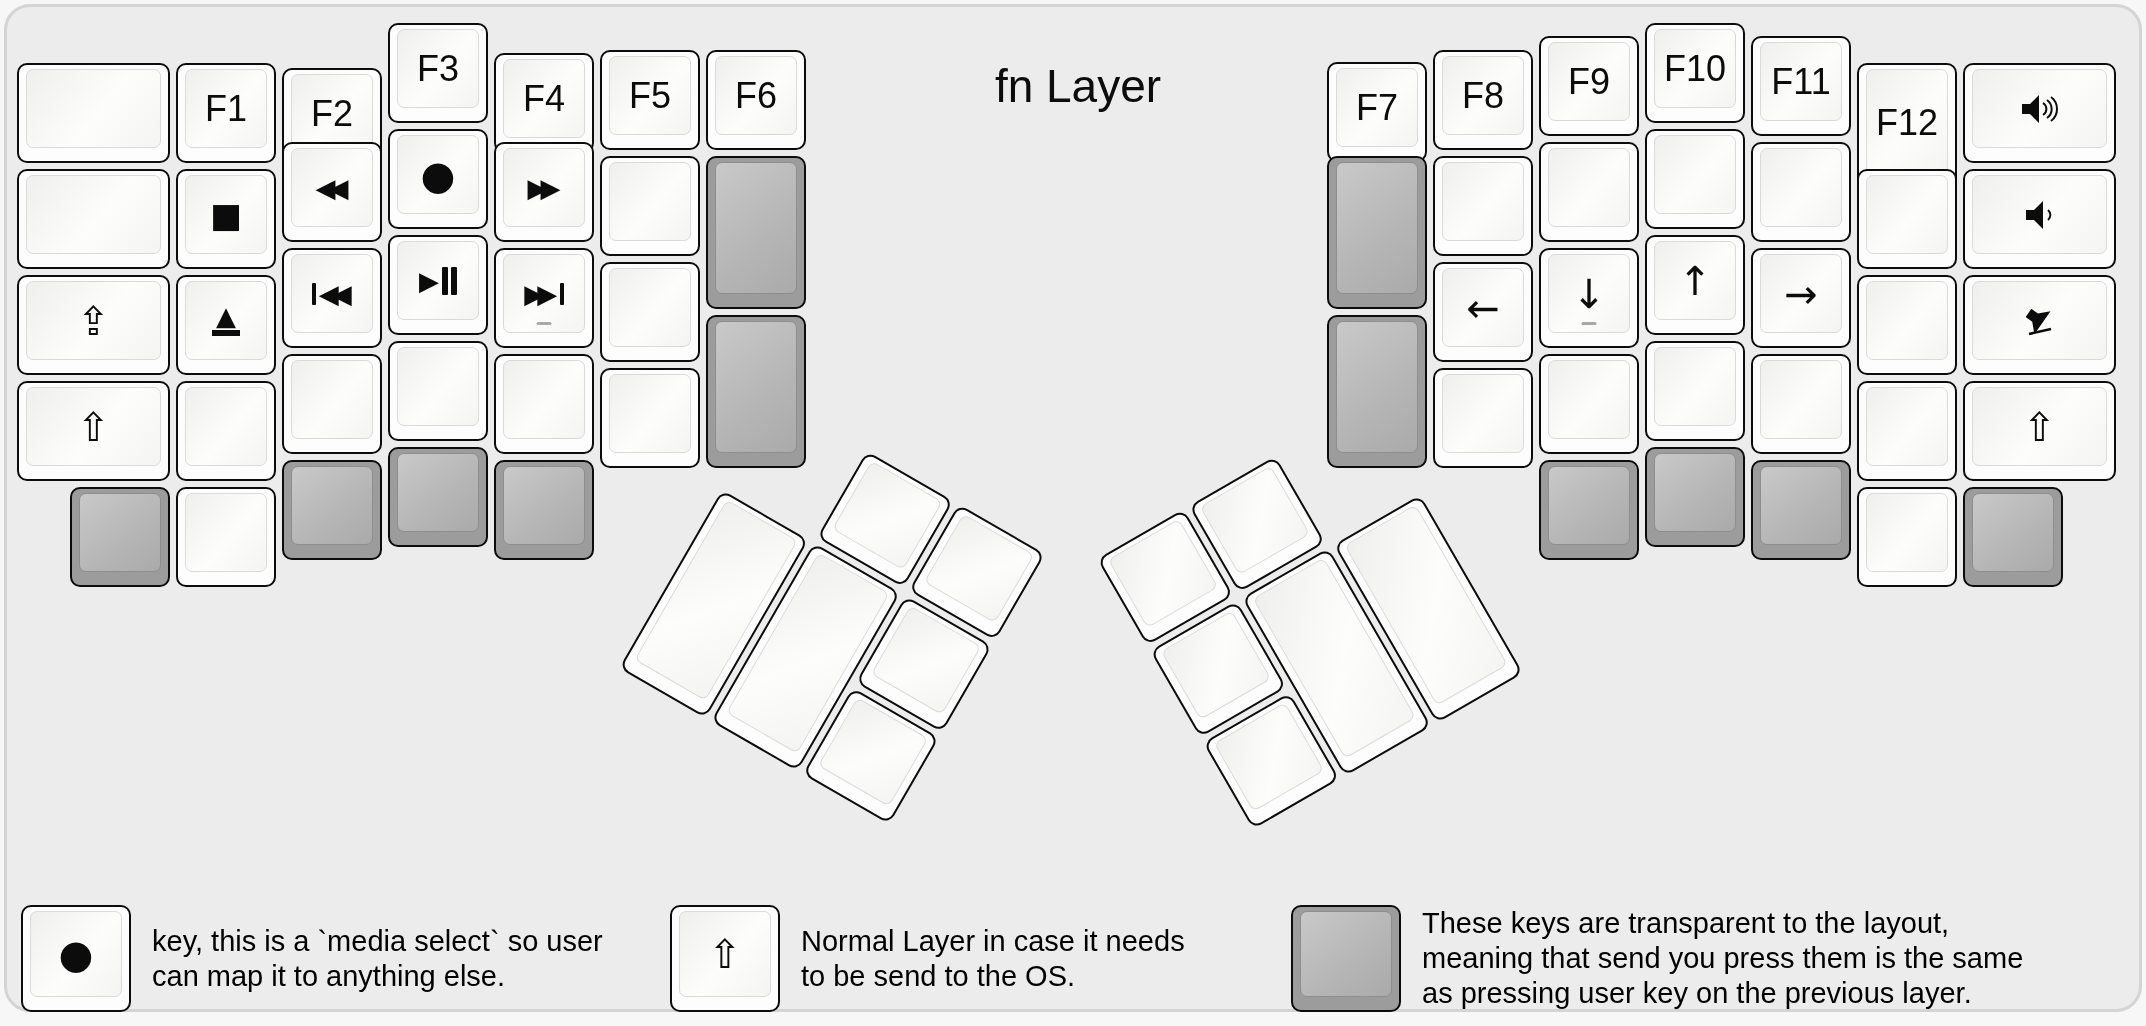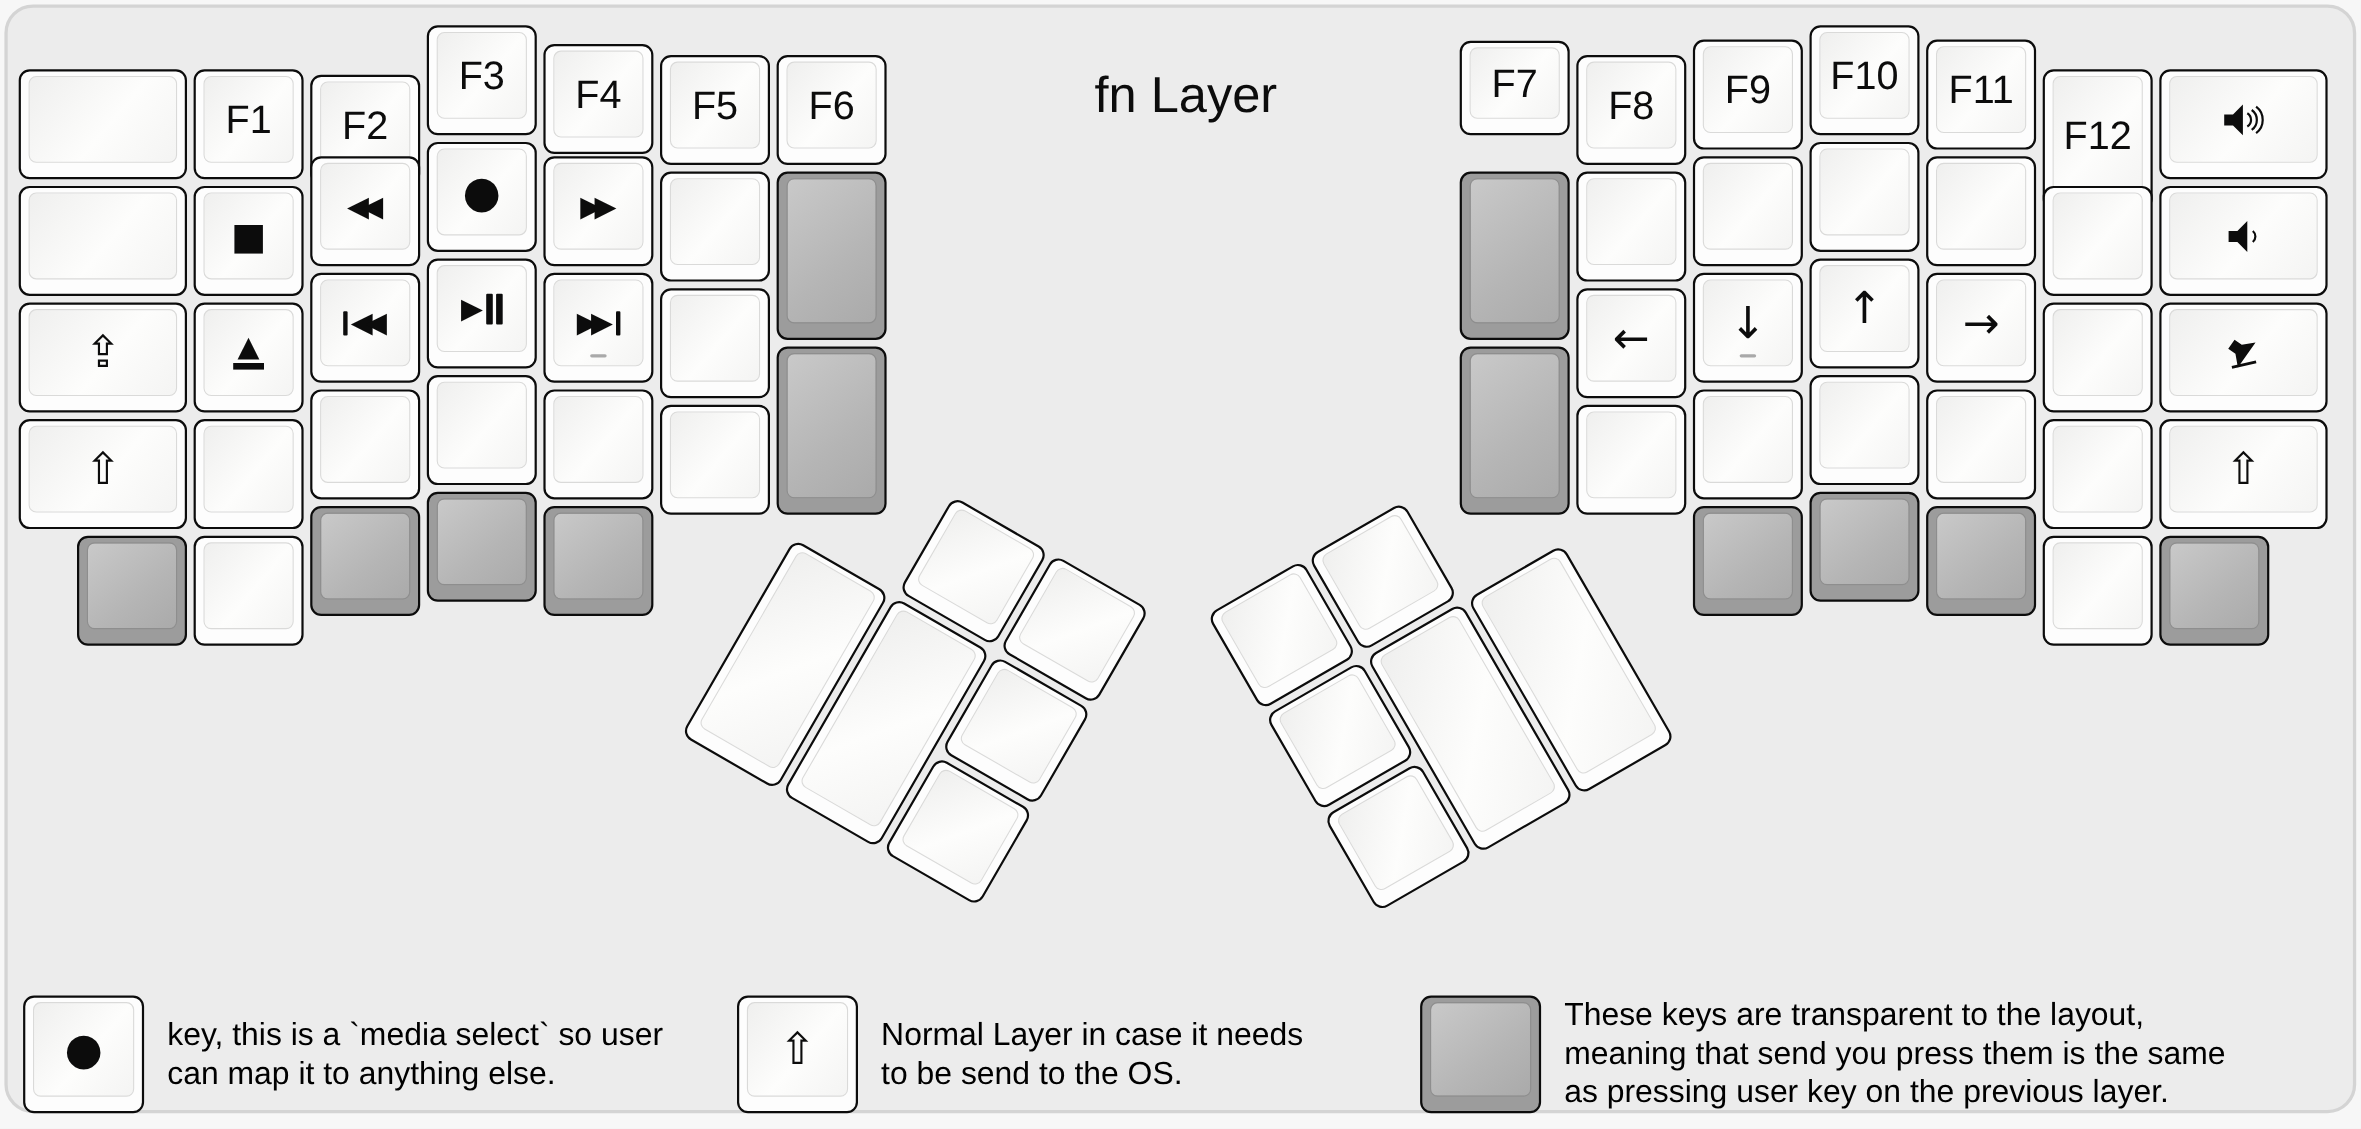--- a/index.html
+++ b/index.html
@@ -139,21 +139,21 @@
             <span class="vbar lg"></span>
           </div>
         </div>
       </div>
       <div class="key" style="left: 371px; top: 318px; width: 100px; height: 100px;">
         <div class="cap"></div>
       </div>
       <div class="key gray" style="left: 371px; top: 424px; width: 100px; height: 100px;">
         <div class="cap"></div>
       </div>
-      <div class="key" style="left: 477px; top: 17px; width: 100px; height: 100px;">
+      <div class="key" style="left: 477px; top: 30px; width: 100px; height: 100px;">
         <div class="cap">
           <span class="flbl">F4</span>
         </div>
       </div>
       <div class="key" style="left: 477px; top: 119px; width: 100px; height: 100px;">
         <div class="cap">
           <div class="icon icon-fast-forward">
             <span class="tris">▶▶</span>
           </div>
         </div>
@@ -196,21 +196,21 @@
         <div class="cap"></div>
       </div>
       <div class="key gray" style="left: 689px; top: 292px; width: 100px; height: 153px;">
         <div class="cap"></div>
       </div>
       <div class="key gray" style="left: 53px; top: 464px; width: 100px; height: 100px;">
         <div class="cap"></div>
       </div>
     </div>
   <div class="half" style="left:1320px;top:16px;">
-      <div class="key" style="left: 0px; top: 14px; width: 100px; height: 86px;">
+      <div class="key" style="left: 0px; top: 39px; width: 100px; height: 100px;">
         <div class="cap">
           <span class="flbl">F7</span>
         </div>
       </div>
       <div class="key gray" style="left: 0px; top: 133px; width: 100px; height: 153px;">
         <div class="cap"></div>
       </div>
       <div class="key gray" style="left: 0px; top: 292px; width: 100px; height: 153px;">
         <div class="cap"></div>
       </div>

